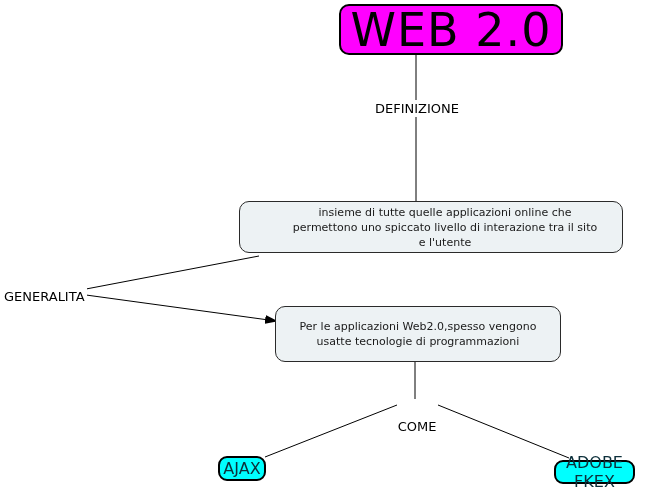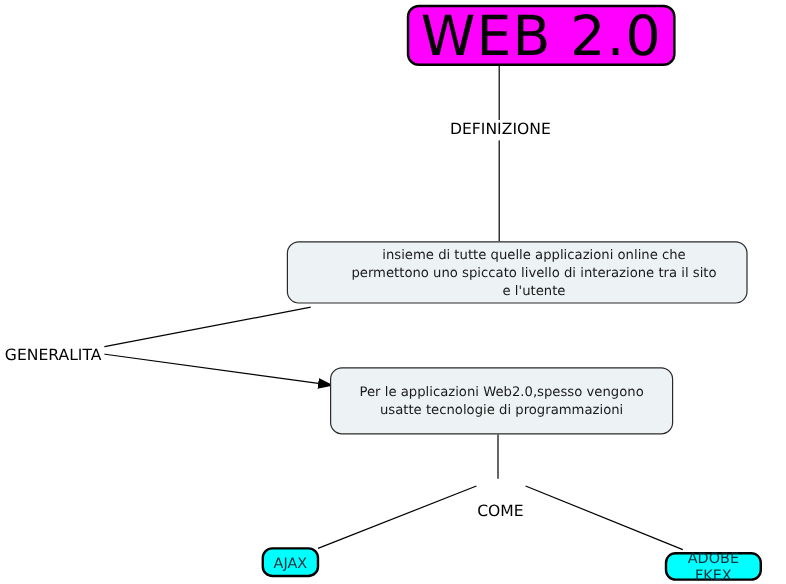--- a/index.html
+++ b/index.html
@@ -44,21 +44,21 @@
     border: 1px solid #2a2a2a;
     border-radius: 10px;
     font-size: 11px;
     line-height: 15px;
     white-space: pre;
     color: #1a1a1a;
   }
   .node-term {
     border: 2px solid #000000;
     border-radius: 9px;
-    font-size: 12px;
+    font-size: 16px;
     color: #0c2f3a;
   }
   .link-label {
     position: absolute;
     font-size: 13px;
     color: #000000;
     background: #ffffff;
     text-align: center;
     padding: 1px 2px;
     white-space: nowrap;

